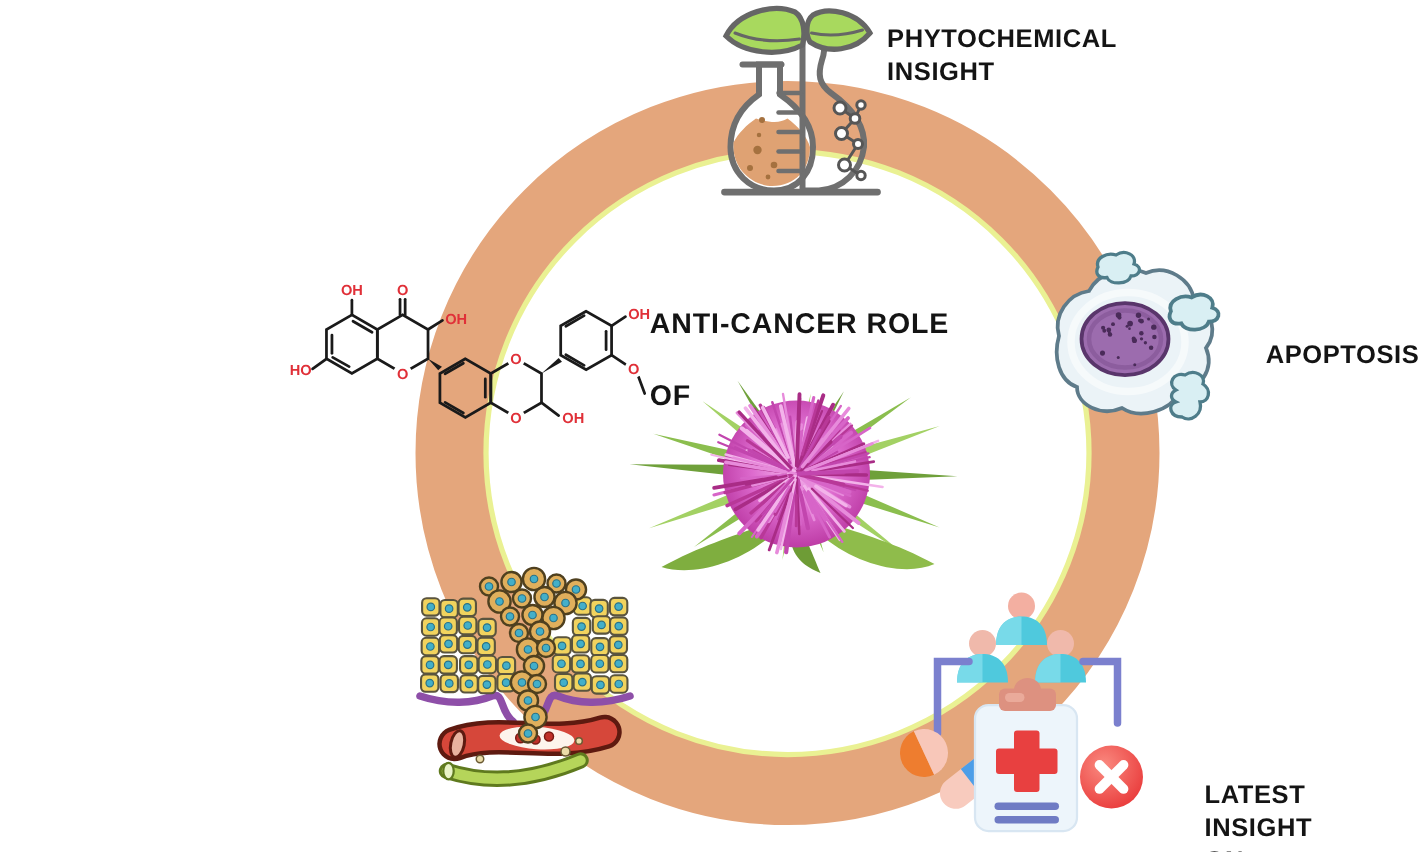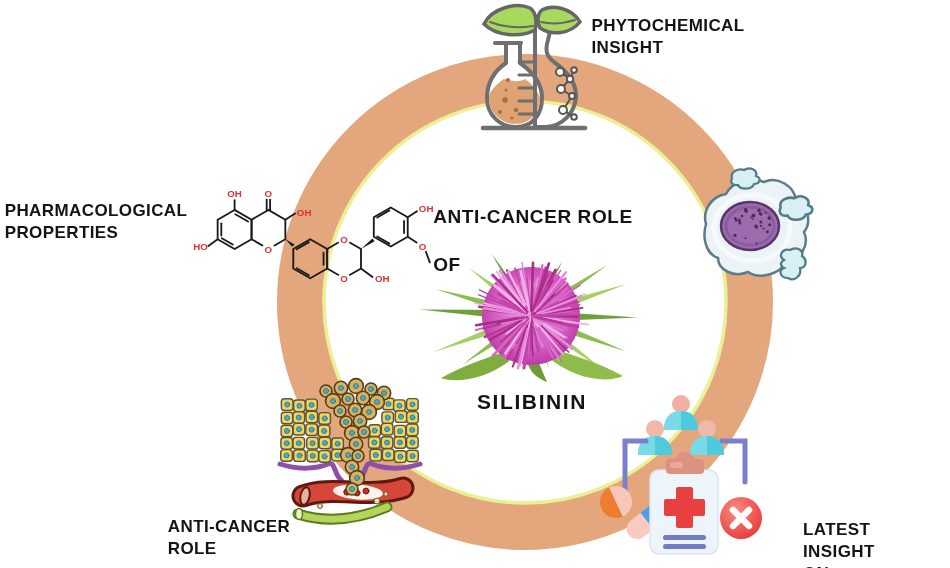--- a/index.html
+++ b/index.html
@@ -523,29 +523,25 @@
           <line x1="1.5" y1="-0.1" x2="40.6" y2="-2.0" stroke="#C246AE" stroke-width="2.7" stroke-linecap="round"></line>
           <line x1="-4.8" y1="8.4" x2="-14.2" y2="25.1" stroke="#D765C8" stroke-width="1.7" stroke-linecap="round"></line>
           <line x1="3.9" y1="-4.9" x2="34.9" y2="-43.7" stroke="#E78BDB" stroke-width="2.3" stroke-linecap="round"></line>
         </g>
     </g>
   </svg>
 
   <div class="label" style="left:668px;top:15px;">PHYTOCHEMICAL
 INSIGHT</div>
 
+  <div class="label" style="left:895px;top:226px;">APOPTOSIS</div>
 
   <div class="label" style="left:852px;top:519px;">LATEST INSIGHT ON
 CLINICAL TRAILS</div>
 
-  <div class="label" style="left:229px;top:516px;">ANTI-CANCER
-ROLE</div>
-
-  <div class="label" style="left:96px;top:200px;">PHARMACOLOGICAL
-PROPERTIES</div>
+
 
   <div class="label center-heading" style="left:533px;top:181px;">
     <span>ANTI-CANCER ROLE</span><br>
     <span>OF</span>
   </div>
 
-  <div class="label compound" style="left:532px;top:391px;">SILIBININ</div>
 </div>
 
 </body></html>

